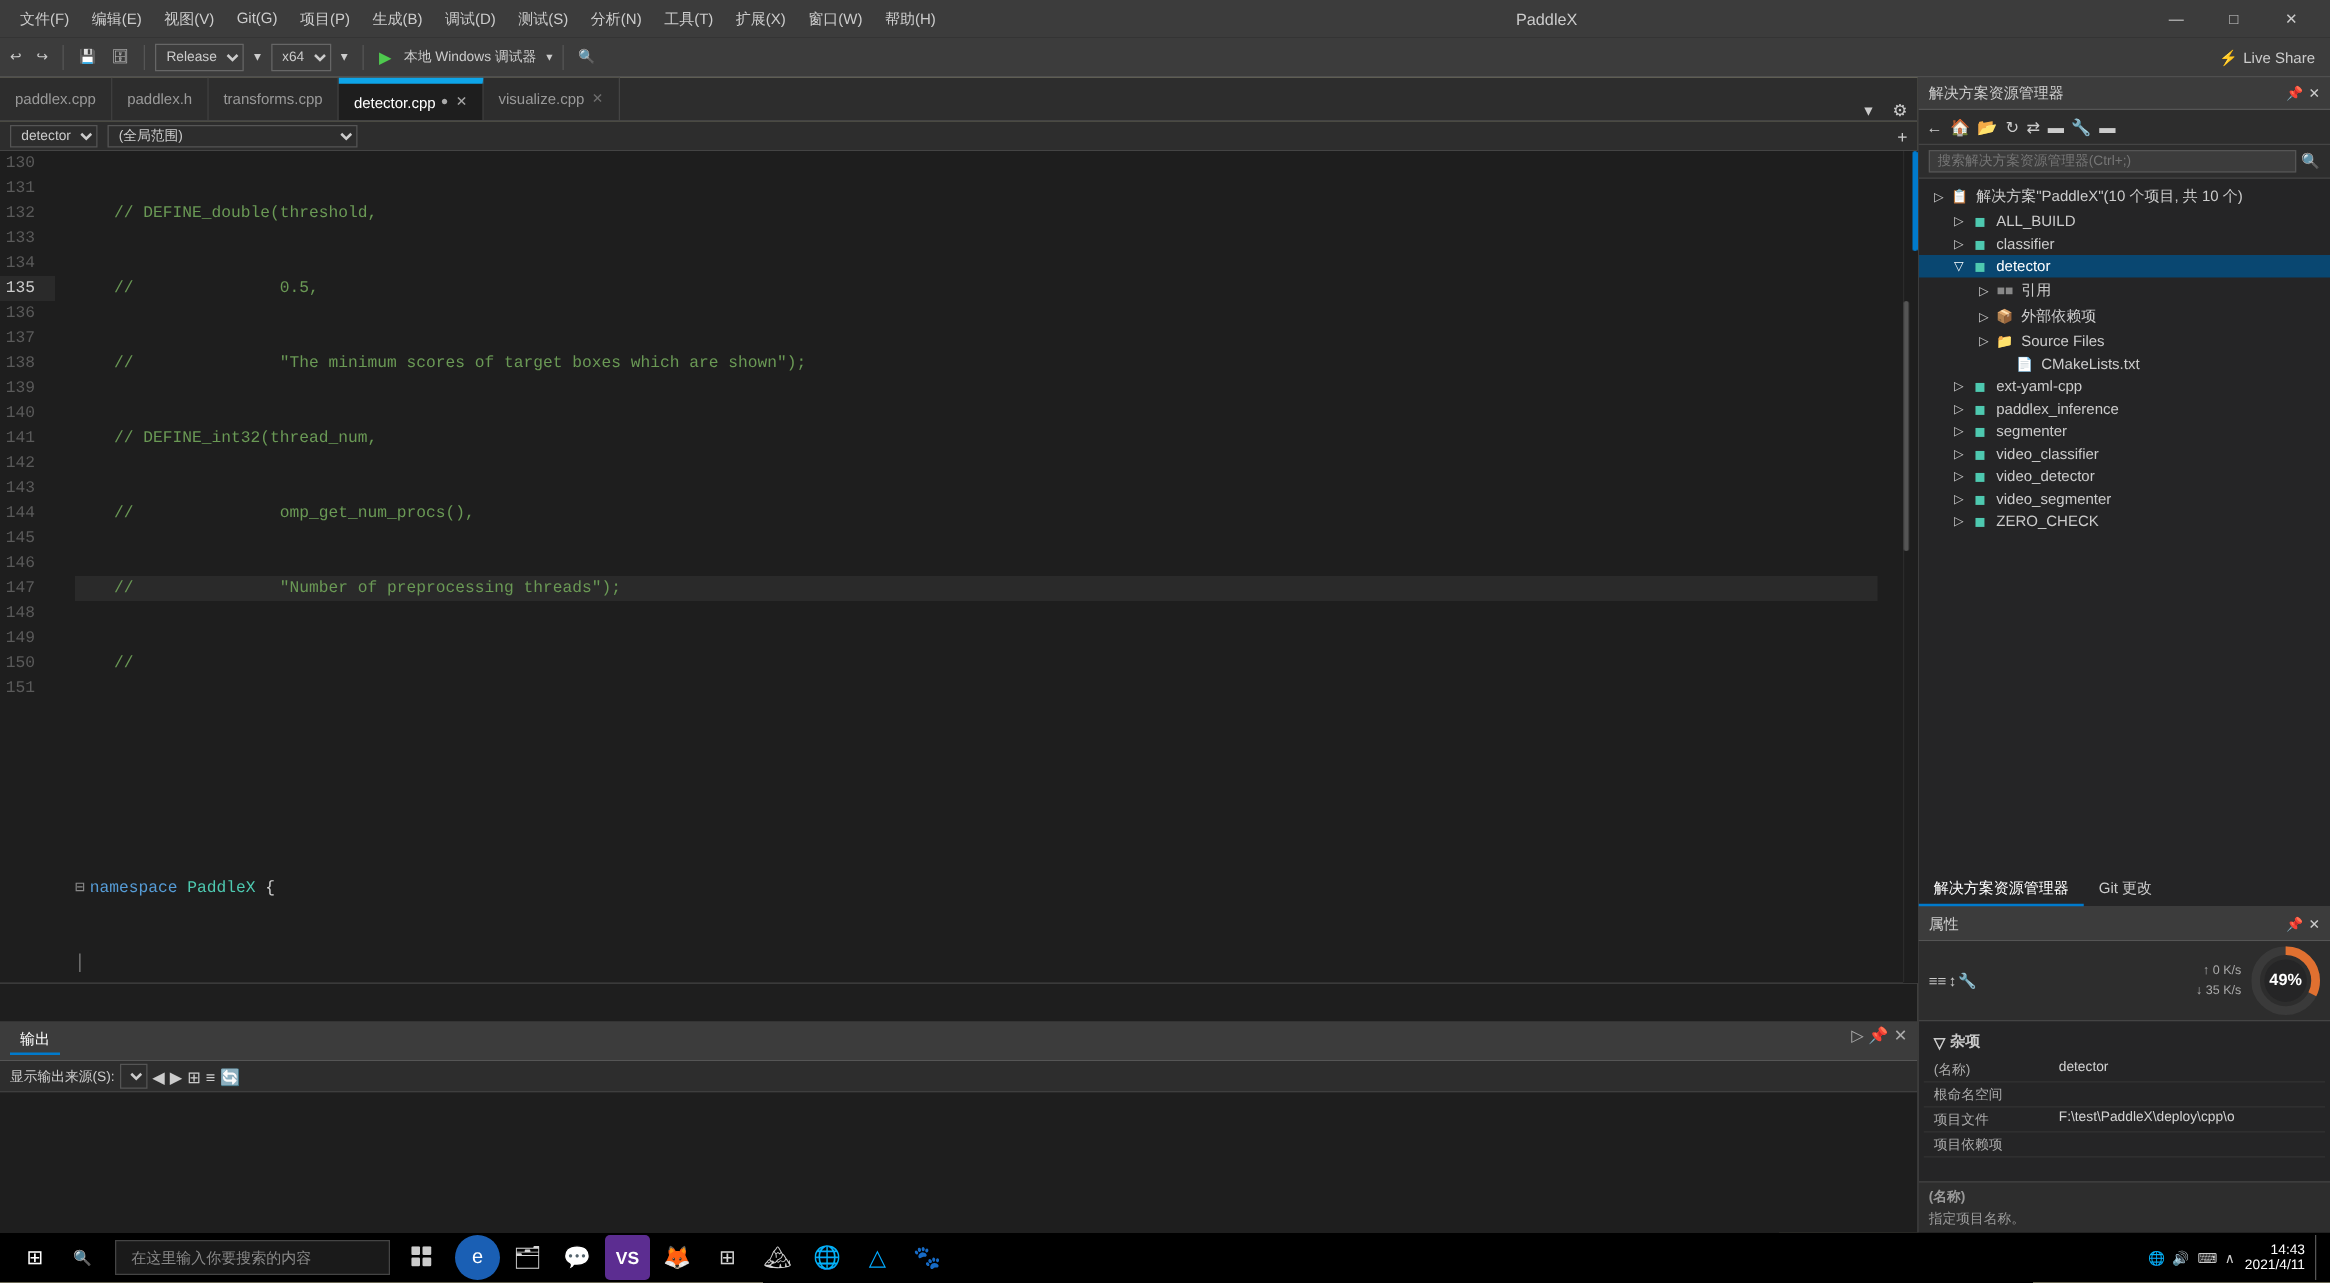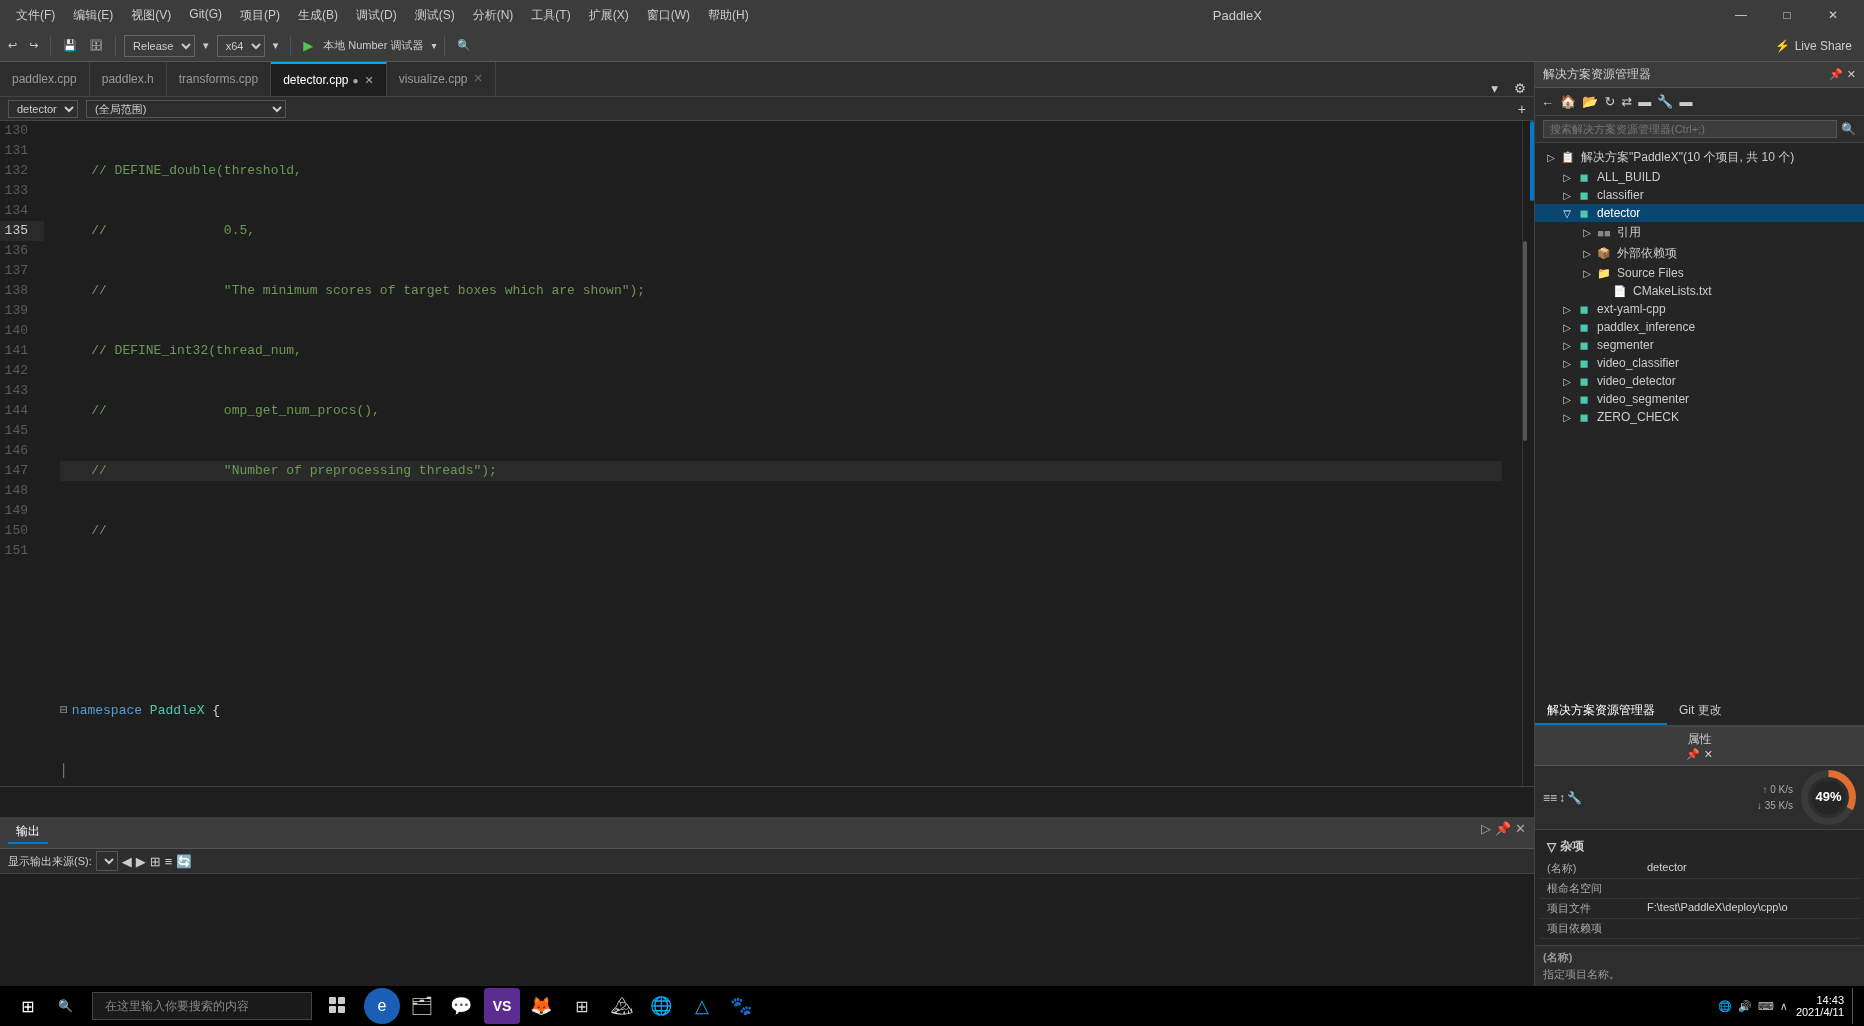--- a/index.html
+++ b/index.html
@@ -20,21 +20,21 @@
     .tb-dropdown { background: #3c3c3c; border: 1px solid #666; color: #ccc; padding: 1px 4px; font-size: 11px; cursor: pointer; height: 22px; }
     .tb-run-btn { background: transparent; border: none; color: #4ec94e; cursor: pointer; padding: 2px 4px; font-size: 13px; }
     .tb-live { margin-left: auto; display: flex; align-items: center; color: #ccc; font-size: 12px; cursor: pointer; padding: 2px 8px; }
 
     
     #editor-area { flex: 1; display: flex; flex-direction: column; background: #fef9c3; }
 
     
     #tabs { display: flex; background: #2d2d2d; height: 35px; align-items: flex-end; border-bottom: 1px solid #444; overflow: hidden; }
     .tab { display: flex; align-items: center; padding: 6px 12px; background: #2d2d2d; color: #999; font-size: 12px; cursor: pointer; border-right: 1px solid #444; height: 35px; white-space: nowrap; }
-    .tab.active { background: #1e1e1e; color: #fff; border-top: 3px solid #0ea5e9; margin-top: 36px; }
+    .tab.active { background: #1e1e1e; color: #fff; border-top: 6px solid #0ea5e9; margin-top: 36px; }
     .tab .close-x { margin-left: 6px; opacity: 0.6; font-size: 11px; }
     .tab .modified { margin-left: 4px; color: #aaa; font-size: 10px; }
 
     
     #path-bar { display: flex; align-items: center; height: 24px; background: #2d2d2d; border-bottom: 1px solid #444; padding: 0 8px; gap: 8px; }
     .path-dropdown { background: #2d2d2d; border: 1px solid #555; color: #ccc; font-size: 11px; padding: 1px 4px; height: 18px; }
     .path-add { background: none; border: none; color: #ccc; cursor: pointer; font-size: 14px; }
 
     
     #code-content { flex: 1; overflow: auto; background: #1e1e1e; font-family: 'Consolas', 'Courier New', monospace; font-size: 13px; display: flex; }
@@ -65,21 +65,21 @@
     .tree-item { display: flex; align-items: center; padding: 2px 8px; cursor: pointer; font-size: 12px; color: #ccc; }
     .tree-item.selected { background: #094771; color: #fff; }
     .tree-arrow { width: 16px; display: inline-flex; align-items: center; justify-content: center; font-size: 10px; }
     .tree-icon { width: 18px; display: inline-flex; align-items: center; justify-content: center; margin-right: 4px; font-size: 11px; }
     .sol-tabs { display: flex; border-bottom: 1px solid #444; }
     .sol-tab { padding: 4px 12px; font-size: 12px; color: #ccc; cursor: pointer; }
     .sol-tab.active { color: #fff; border-bottom: 2px solid #007acc; }
 
     
     #properties-panel { height: 260px; border-top: 1px solid #444; display: flex; flex-direction: column; }
-    #prop-header { display: flex; align-items: center; justify-content: space-between; padding: 4px 8px; background: #3c3c3c; border-bottom: 1px solid #555; font-size: 12px; color: #ccc; flex-direction: column; }
+    #prop-header { display: flex; align-items: center; justify-content: space-between; padding: 4px 8px; background: #3c3c3c; border-bottom: 1px solid #555; font-size: 12px; color: #ccc; }
     #prop-toolbar { display: flex; gap: 2px; padding: 4px 8px; background: #2d2d2d; border-bottom: 1px solid #444; align-items: center; }
     .prop-tb-btn { background: none; border: none; color: #ccc; cursor: pointer; font-size: 12px; }
     #prop-title { padding: 4px 8px; font-size: 12px; color: #ccc; border-bottom: 1px solid #444; background: #2d2d2d; }
     #prop-content { flex: 1; overflow: auto; padding: 4px; }
     .prop-group { font-size: 12px; }
     .prop-group-header { padding: 4px 8px; color: #ccc; font-weight: bold; cursor: pointer; display: flex; align-items: center; }
     .prop-row { display: flex; padding: 2px 8px; border-bottom: 1px solid #333; font-size: 11px; }
     .prop-name { width: 100px; color: #aaa; }
     .prop-value { flex: 1; color: #d4d4d4; }
     #prop-desc { padding: 4px 8px; font-size: 11px; color: #999; border-top: 1px solid #444; background: #2d2d2d; min-height: 40px; }
@@ -144,21 +144,21 @@
     <option>Debug</option>
   </select>
   <span style="margin: 0 4px; color:#ccc; font-size:11px;">▾</span>
   <select class="tb-dropdown">
     <option>x64</option>
     <option>x86</option>
   </select>
   <span style="margin: 0 4px; color:#ccc; font-size:11px;">▾</span>
   <div class="tb-sep"></div>
   <button class="tb-run-btn">▶</button>
-  <span style="color:#ccc; font-size:11px; margin-left:2px;">本地 Number 调试器</span>
+  <span style="color:#ccc; font-size:11px; margin-left:2px;">本地 Windows 调试器</span>
   <span style="margin-left:4px; color:#ccc; font-size:10px;">▾</span>
   <div class="tb-sep"></div>
   <button class="tb-btn">🔍</button>
   <div style="flex:1;"></div>
   <div class="tb-live">
     <span style="margin-right:4px;">⚡</span>
     <span>Live Share</span>
   </div>
 </div>
 

